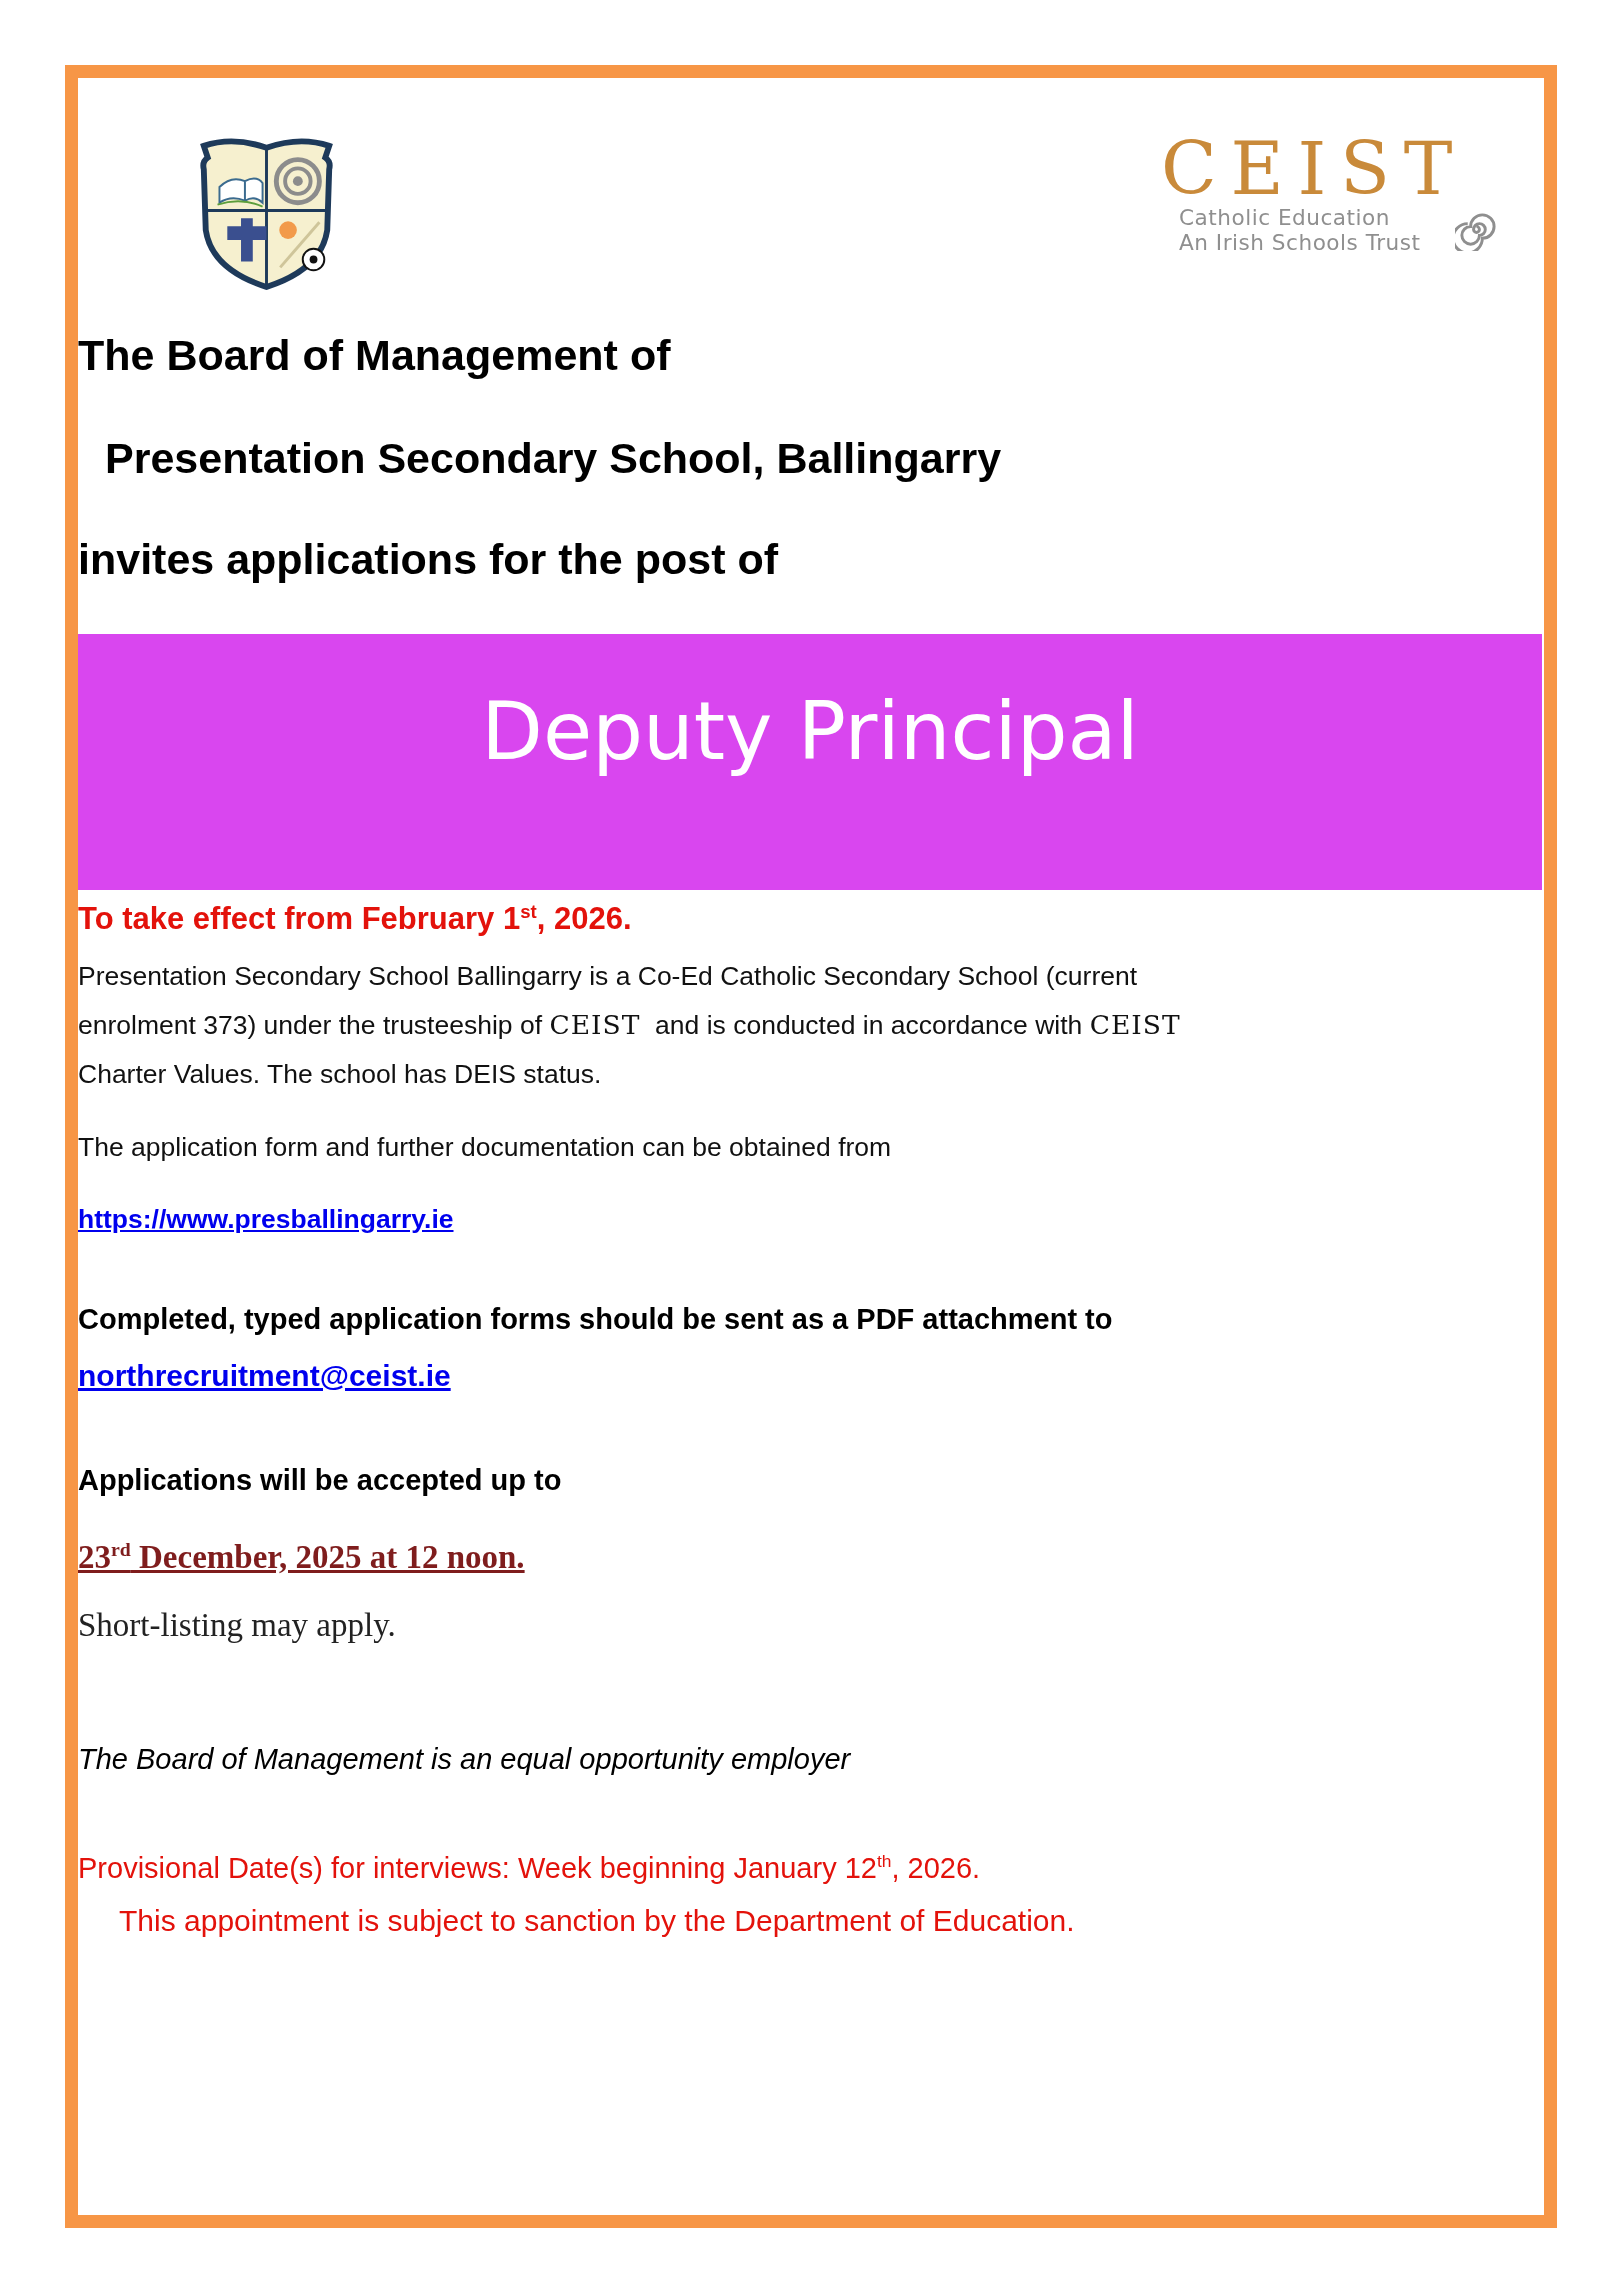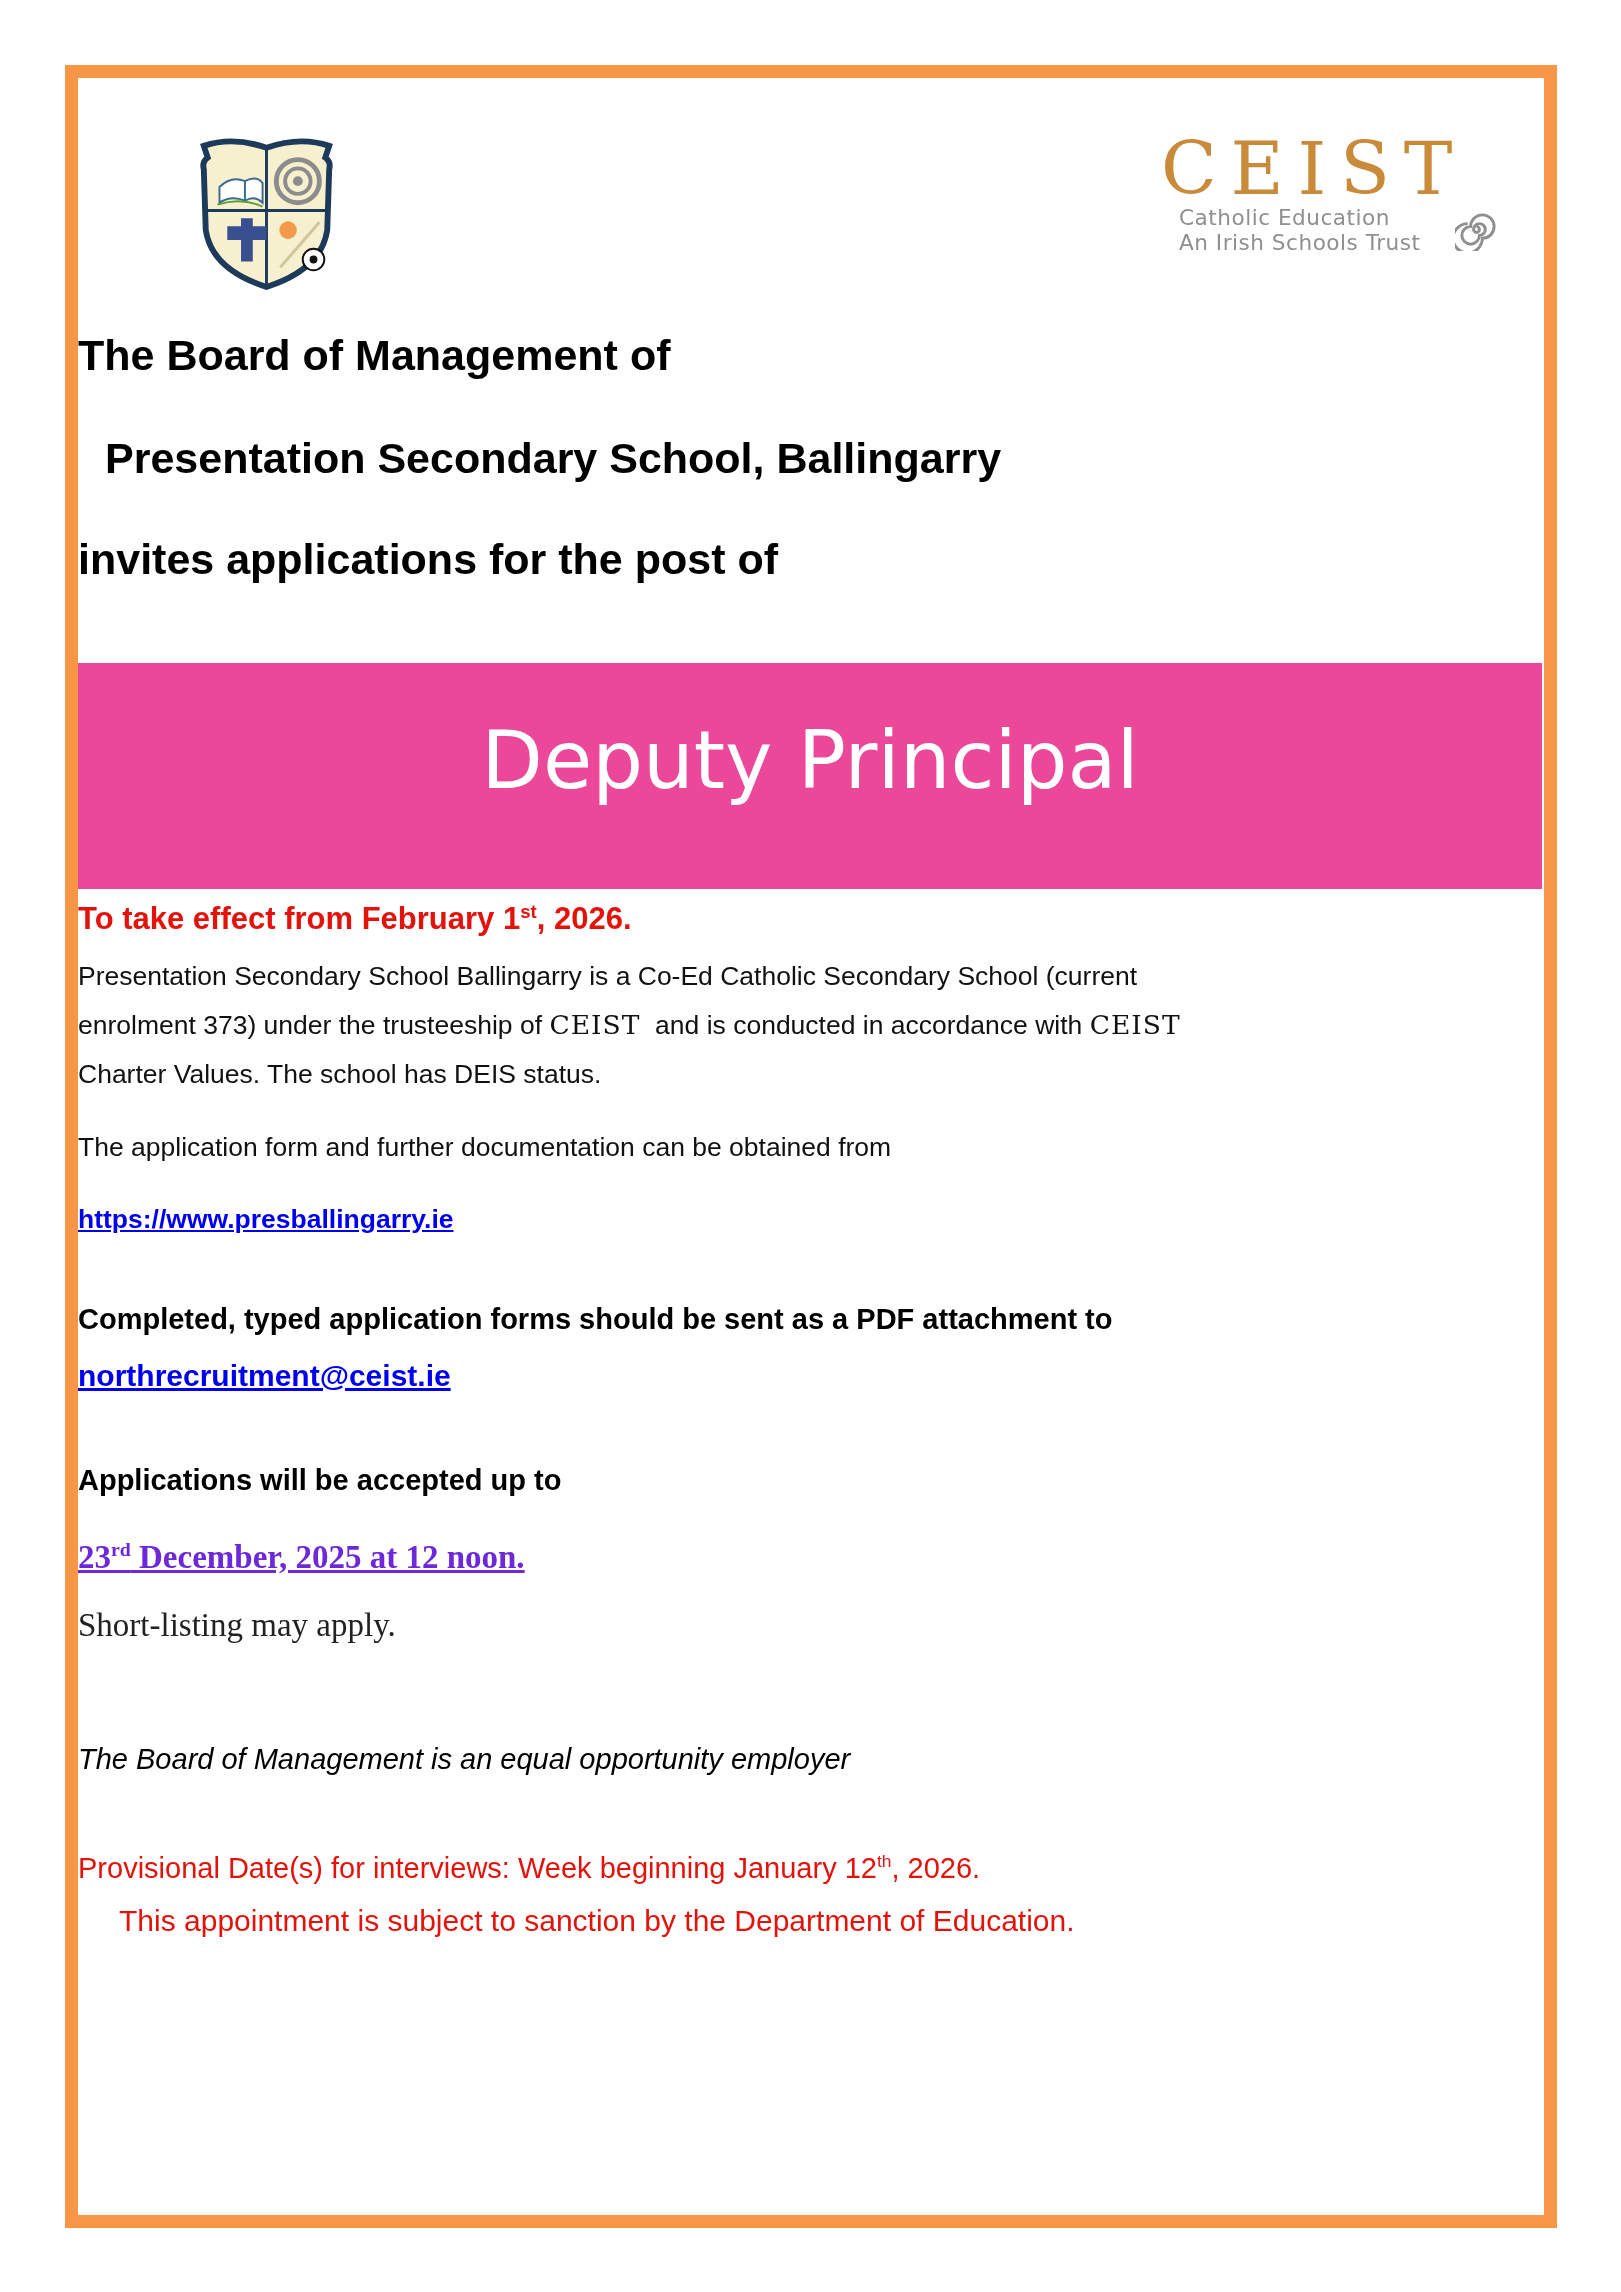--- a/index.html
+++ b/index.html
@@ -11,21 +11,21 @@
   .ceist-logo { position:absolute; left:1161px; top:132px; width:348px; height:127px; }
   .ceist-word { position:absolute; left:0; top:0; font-family:"DejaVu Serif", serif;
                 font-size:73px; letter-spacing:13.7px; color:#C98A3A; line-height:1; }
   .ceist-sub { position:absolute; left:18px; font-family:"DejaVu Sans", sans-serif;
                font-size:21.6px; color:#8F8F8F; letter-spacing:0.5px; white-space:nowrap; }
   .ceist-sub.l1 { top:73px; }
   .ceist-sub.l2 { top:98px; }
   .ceist-spiral { position:absolute; left:294px; top:76px; width:43px; height:43px; }
   .line { position:absolute; left:78px; width:1464px; text-align:left; white-space:nowrap; }
   .h1 { font-family:"Liberation Sans", sans-serif; font-weight:bold; font-size:43px; color:#000; }
-  .band { position:absolute; left:78px; top:663px; width:1464px; height:226px; background:#ec4899; }
+  .band { position:absolute; left:78px; top:634px; width:1464px; height:256px; background:#d946ef; }
   .band-title { position:absolute; left:0; width:100%; top:51px; text-align:center;
                 font-family:"DejaVu Sans", sans-serif; font-size:80px; color:#fff; }
   .red { color:#E3120B; }
   .body { font-size:26.5px; color:#111; font-family:"Liberation Sans", sans-serif; }
   .b { font-weight:bold;margin-top:23px; }
   .link { color:#0000EE; text-decoration:underline; font-weight:bold; }
   .serif { font-family:"Liberation Serif", serif; }
   .ceist-inline { font-family:"DejaVu Serif", serif; letter-spacing:1px; }
   sup { font-size:60%; line-height:0; vertical-align:super; }
 </style>
@@ -72,19 +72,19 @@
 
 <div class="line body" style="top:961px;">Presentation Secondary School Ballingarry is a Co-Ed Catholic Secondary School (current</div>
 <div class="line body" style="top:1009px;"><span>enrolment 373) under the trusteeship of</span> <span class="ceist-inline">CEIST</span>&nbsp;&nbsp;<span>and is conducted in accordance with</span> <span class="ceist-inline">CEIST</span></div>
 <div class="line body" style="top:1059px;">Charter Values. The school has DEIS status.</div>
 
 <div class="line body" style="top:1132px;">The application form and further documentation can be obtained from</div>
 <div class="line body" style="top:1204px;"><a class="link" href="#">https://www.presballingarry.ie</a></div>
 <div class="line body b" style="top:1280px; font-size:29px; color:#000;">Completed, typed application forms should be sent as a PDF attachment to</div>
 <div class="line body" style="top:1359px; font-size:30px;"><a class="link" href="#">northrecruitment@ceist.ie</a></div>
 <div class="line body b" style="top:1441px; font-size:29px; color:#000;">Applications will be accepted up to</div>
-<div class="line serif b" style="top:1516px; font-size:33px; color:#6d28d9;"><span style="text-decoration:underline;"><span>23</span><sup>rd</sup><span> December, 2025 at 12 noon.</span></span></div>
+<div class="line serif b" style="top:1516px; font-size:33px; color:#7f1d1d;"><span style="text-decoration:underline;"><span>23</span><sup>rd</sup><span> December, 2025 at 12 noon.</span></span></div>
 <div class="line serif" style="top:1607px; font-size:33px; color:#222;">Short-listing may apply.</div>
 
 <div class="line body" style="top:1743px; font-size:29px; font-style:italic; color:#000;">The Board of Management is an equal opportunity employer</div>
 <div class="line red" style="top:1852px; font-size:29px;"><span>Provisional Date(s) for interviews: Week beginning January 12</span><sup>th</sup><span>, 2026.</span></div>
 <div class="line red" style="top:1904px; font-size:30px;padding-left:41px;">This appointment is subject to sanction by the Department of Education.</div>
 
 
 </body></html>

